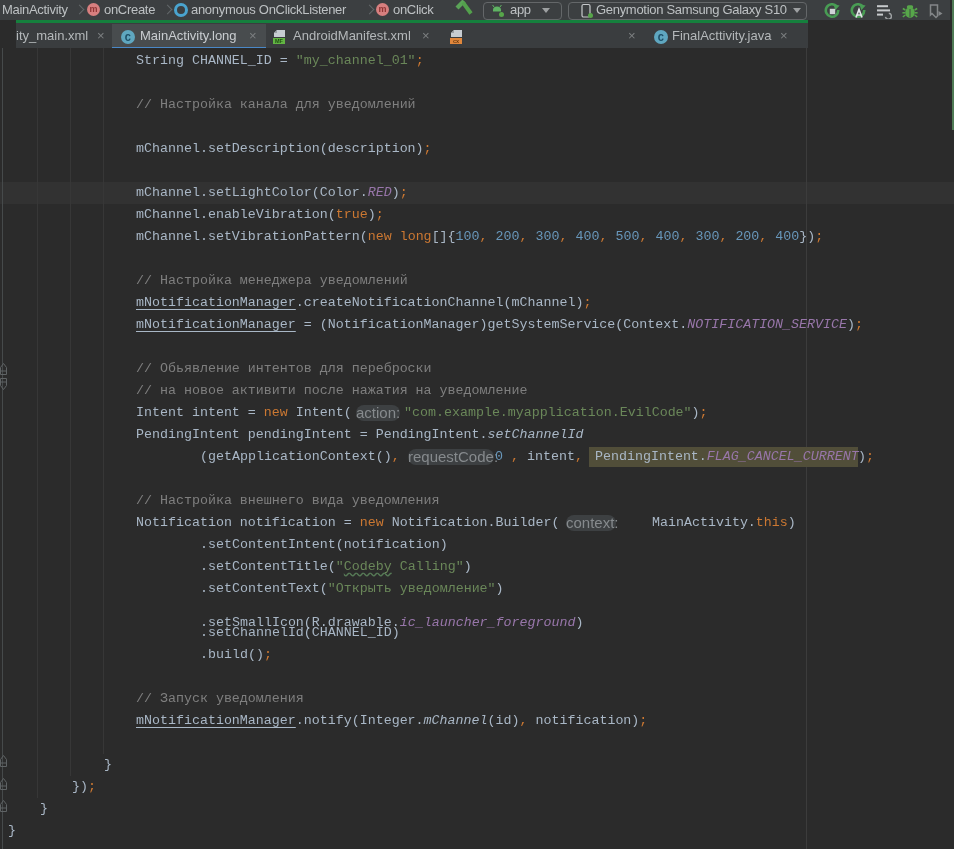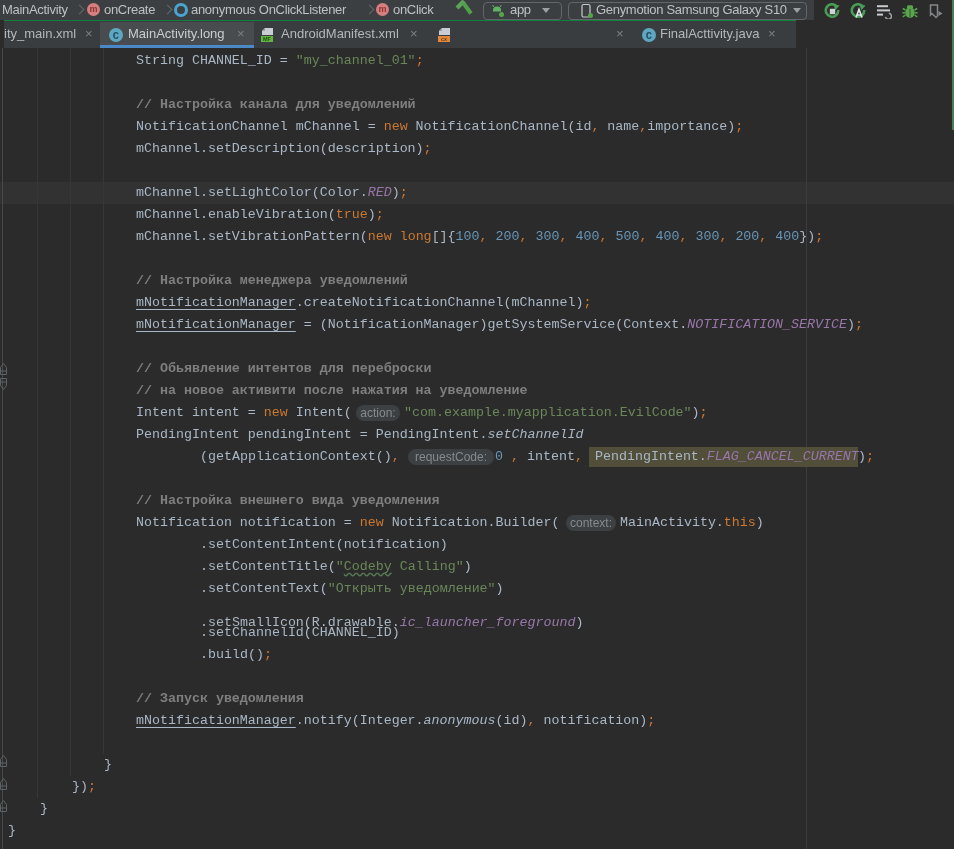--- a/index.html
+++ b/index.html
@@ -1,41 +1,41 @@
 <!DOCTYPE html>
 <html><head><meta charset="utf-8">
 <style>
   html,body{margin:0;padding:0;}
   body{width:954px;height:849px;background:#2b2b2b;overflow:hidden;position:relative;
        font-family:"Liberation Sans",sans-serif;}
-  #navbar{position:absolute;left:0;top:0;width:814px;height:20px;background:#3c3f41;}
-  #tabbar{position:absolute;left:4px;top:20px;width:792px;height:28px;background:#3a3d3f;
-          border-top:1px solid #15803d;box-sizing:border-box;}
+  #navbar{position:absolute;left:0;top:0;width:950px;height:20px;background:#3c3f41;}
+  #tabbar{position:absolute;left:16px;top:20px;width:792px;height:28px;background:#3a3d3f;
+          border-top:3px solid #15803d;box-sizing:border-box;}
   .bc{position:absolute;top:0;height:20px;line-height:20px;font-size:13px;color:#bdc1c3;letter-spacing:-0.3px;}
   .sep{position:absolute;top:6px;width:6px;height:6px;border-top:1.2px solid #63676a;
        border-right:1.2px solid #63676a;transform:rotate(45deg);}
   .micon{position:absolute;top:3px;width:13px;height:13px;border-radius:50%;background:#d77f7f;
          text-align:center;line-height:13px;font-size:9px;font-weight:bold;color:#8f3434;}
   .tabtext{position:absolute;top:0;height:27px;line-height:26px;font-size:13px;color:#b4b8ba;}
   .tx{position:absolute;top:0;height:27px;line-height:25px;font-size:13px;color:#7d8082;}
   #editor{position:absolute;left:0;top:48px;width:954px;height:801px;background:#2b2b2b;}
   .vline{position:absolute;width:1px;background:#373737;}
   .ln{position:absolute;left:0;width:954px;height:22px;line-height:22px;white-space:pre;
       font-family:"Liberation Mono",monospace;font-size:13.32px;color:#a9b7c6;}
   .seg{position:absolute;top:0;height:22px;line-height:22px;white-space:pre;}
   .k{color:#cc7832;}
   .s{color:#6a8759;}
-  .c{color:#7f7f7f;font-weight:bold;}
+  .c{color:#7f7f7f;}
   .n{color:#6897bb;}
   .p{color:#cc7832;}
   .pv{color:#9876aa;font-style:italic;}
   .im{font-style:italic;}
   .u{text-decoration:underline;text-underline-offset:3px;}
   .chip{position:absolute;top:3px;height:16px;border-radius:8px;background:#3d4042;
-        color:#868a8d;font-family:"Liberation Sans",sans-serif;font-size:12px;
+        color:#868a8d;font-family:"Liberation Sans",sans-serif;font-size:15px;
         line-height:16px;text-align:center;}
   .wavy{text-decoration:underline wavy #567a56;text-underline-offset:2px;}
 </style></head>
 <body>
 <div id="navbar">
   <span class="bc" style="left:2px;">MainActivity</span>
   <span class="sep" style="left:76px;"></span>
   <span class="micon" style="left:87px;">m</span>
   <span class="bc" style="left:104px;">onCreate</span>
   <span class="sep" style="left:164px;"></span>
@@ -149,40 +149,39 @@
     <path d="M0.5 5.5 L3.5 1.5 L6.5 5.5 L6.5 12.5 L0.5 12.5 Z" fill="none" stroke="#5f6365"></path>
     <line x1="0.5" y1="9" x2="6.5" y2="9" stroke="#5f6365"></line>
     <path d="M0.5 28.5 L3.5 24.5 L6.5 28.5 L6.5 35.5 L0.5 35.5 Z" fill="none" stroke="#5f6365"></path>
     <line x1="0.5" y1="32" x2="6.5" y2="32" stroke="#5f6365"></line>
     <path d="M0.5 50.5 L3.5 46.5 L6.5 50.5 L6.5 57.5 L0.5 57.5 Z" fill="none" stroke="#5f6365"></path>
     <line x1="0.5" y1="54" x2="6.5" y2="54" stroke="#5f6365"></line>
   </svg>
 
   <div class="ln" style="top:2px"><span class="seg" style="left:136px">String CHANNEL_ID = <span class="s">"my_channel_01"</span><span class="p">;</span></span></div>
   <div class="ln" style="top:46px"><span class="seg c" style="left:136px">// Настройка канала для уведомлений</span></div>
-  <div class="ln" style="top:68px"><span class="seg" style="left:136px">NotificationChannel mChannel = <span class="k">new</span> NotificationChannel(id<span class="p">,</span> name<span class="p">,</span>importance)<span class="p">;</span></span></div>
   <div class="ln" style="top:90px"><span class="seg" style="left:136px">mChannel.setDescription(description)<span class="p">;</span></span></div>
   <div class="ln" style="top:134px"><span class="seg" style="left:136px">mChannel.setLightColor(Color.<span class="pv">RED</span>)<span class="p">;</span></span></div>
   <div class="ln" style="top:156px"><span class="seg" style="left:136px">mChannel.enableVibration(<span class="k">true</span>)<span class="p">;</span></span></div>
   <div class="ln" style="top:178px"><span class="seg" style="left:136px">mChannel.setVibrationPattern(<span class="k">new</span> <span class="k">long</span>[]{<span class="n">100</span><span class="p">,</span> <span class="n">200</span><span class="p">,</span> <span class="n">300</span><span class="p">,</span> <span class="n">400</span><span class="p">,</span> <span class="n">500</span><span class="p">,</span> <span class="n">400</span><span class="p">,</span> <span class="n">300</span><span class="p">,</span> <span class="n">200</span><span class="p">,</span> <span class="n">400</span>})<span class="p">;</span></span></div>
   <div class="ln" style="top:222px"><span class="seg c" style="left:136px">// Настройка менеджера уведомлений</span></div>
   <div class="ln" style="top:244px"><span class="seg" style="left:136px"><span class="u">mNotificationManager</span>.createNotificationChannel(mChannel)<span class="p">;</span></span></div>
   <div class="ln" style="top:266px"><span class="seg" style="left:136px"><span class="u">mNotificationManager</span> = (NotificationManager)getSystemService(Context.<span class="pv">NOTIFICATION_SERVICE</span>)<span class="p">;</span></span></div>
   <div class="ln" style="top:310px"><span class="seg c" style="left:136px">// Обьявление интентов для переброски</span></div>
   <div class="ln" style="top:332px"><span class="seg c" style="left:136px">// на новое активити после нажатия на уведомление</span></div>
   <div class="ln" style="top:354px"><span class="seg" style="left:136px">Intent intent = <span class="k">new</span> Intent(</span><span class="chip" style="left:356px;width:44px;">action:</span><span class="seg" style="left:404px"><span class="s">"com.example.myapplication.EvilCode"</span>)<span class="p">;</span></span></div>
   <div class="ln" style="top:376px"><span class="seg" style="left:136px">PendingIntent pendingIntent = PendingIntent.<span class="im">setChannelId</span></span></div>
   <div class="ln" style="top:398px"><span style="position:absolute;left:589px;top:1px;width:269px;height:20px;background:#514e39;"></span><span class="seg" style="left:200px">(getApplicationContext()<span class="p">,</span></span><span class="chip" style="left:408px;width:86px;">requestCode:</span><span class="seg" style="left:495px"><span class="n">0</span> <span class="p">,</span> intent<span class="p">,</span></span><span class="seg" style="left:595px">PendingIntent.<span class="pv">FLAG_CANCEL_CURRENT</span></span><span class="seg" style="left:858px">)<span class="p">;</span></span></div>
   <div class="ln" style="top:442px"><span class="seg c" style="left:136px">// Настройка внешнего вида уведомления</span></div>
-  <div class="ln" style="top:464px"><span class="seg" style="left:136px">Notification notification = <span class="k">new</span> Notification.Builder(</span><span class="chip" style="left:566px;width:50px;">context:</span><span class="seg" style="left:620px">MainActivity.<span class="k">this</span>)</span></div>
+  <div class="ln" style="top:464px"><span class="seg" style="left:136px">Notification notification = <span class="k">new</span> Notification.Builder(</span><span class="chip" style="left:566px;width:50px;">context:</span><span class="seg" style="left:652px">MainActivity.<span class="k">this</span>)</span></div>
   <div class="ln" style="top:486px"><span class="seg" style="left:200px">.setContentIntent(notification)</span></div>
   <div class="ln" style="top:508px"><span class="seg" style="left:200px">.setContentTitle(<span class="s">"<span class="wavy">Codeby</span> Calling"</span>)</span></div>
   <div class="ln" style="top:530px"><span class="seg" style="left:200px">.setContentText(<span class="s">"Открыть уведомление"</span>)</span></div>
   <div class="ln" style="top:564px"><span class="seg" style="left:200px">.setSmallIcon(R.drawable.<span class="pv">ic_launcher_foreground</span>)</span></div>
   <div class="ln" style="top:574px"><span class="seg" style="left:200px">.setChannelId(CHANNEL_ID)</span></div>
   <div class="ln" style="top:640px"><span class="seg c" style="left:136px">// Запуск уведомления</span></div>
   <div class="ln" style="top:596px"><span class="seg" style="left:200px">.build()<span class="p">;</span></span></div>
-  <div class="ln" style="top:662px"><span class="seg" style="left:136px"><span class="u">mNotificationManager</span>.notify(Integer.<span class="im">anonymous</span>(id)<span class="p">,</span> notification)<span class="p">;</span></span></div>
+  <div class="ln" style="top:662px"><span class="seg" style="left:136px"><span class="u">mNotificationManager</span>.notify(Integer.<span class="im">mChannel</span>(id)<span class="p">,</span> notification)<span class="p">;</span></span></div>
   <div class="ln" style="top:706px"><span class="seg" style="left:104px">}</span></div>
   <div class="ln" style="top:728px"><span class="seg" style="left:72px">})<span class="p">;</span></span></div>
   <div class="ln" style="top:750px"><span class="seg" style="left:40px">}</span></div>
   <div class="ln" style="top:772px"><span class="seg" style="left:8px">}</span></div>
 </div>
 
 </body></html>

